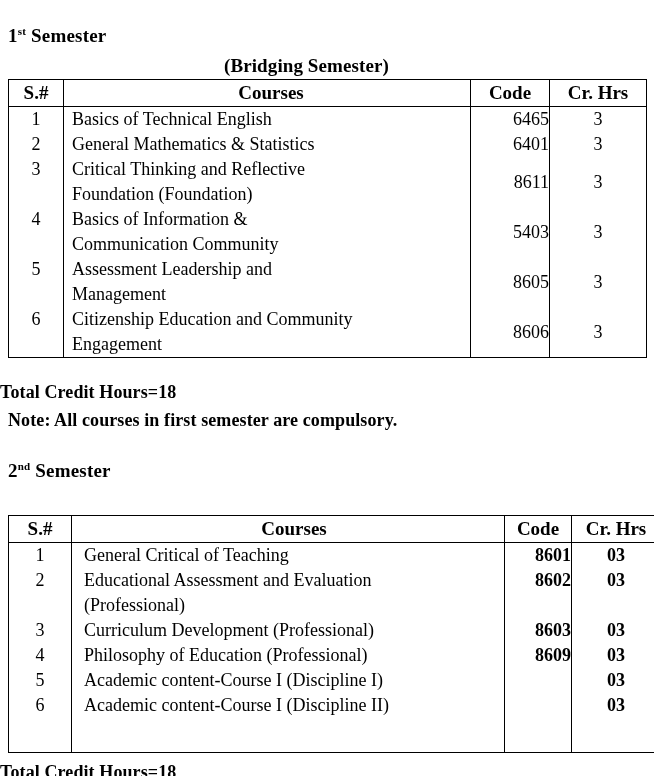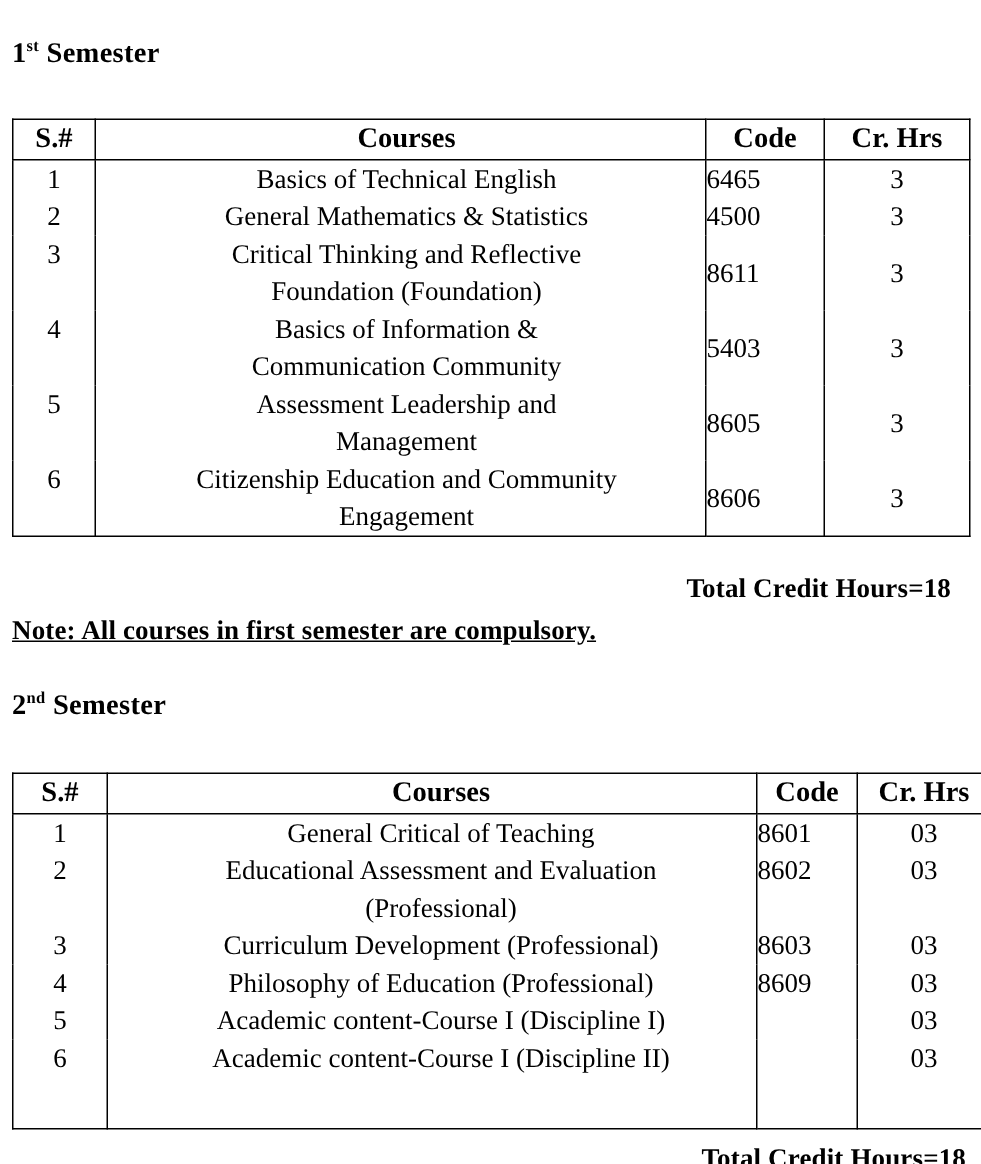--- a/index.html
+++ b/index.html
@@ -53,21 +53,20 @@
     font-size: 18px;
     font-weight: bold;
     white-space: nowrap;
     letter-spacing: 0.1px;
   }
 
   .total-line {
     position: absolute;
     font-size: 18px;
     font-weight: bold;
-    text-align: right;
     white-space: nowrap;
     letter-spacing: 0.1px;
   }
 
   
   table.grid {
     position: absolute;
     border-collapse: collapse;
     table-layout: fixed;
     font-size: 18px;
@@ -87,22 +86,22 @@
     text-align: center;
     font-size: 19px;
     height: 26px;
     line-height: 26px;
   }
   table.grid tr.last td {
     border-bottom: 1.5px solid #000;
   }
 
   .c-sn   { text-align: center; }
-  .c-name { text-align: center; padding-left: 8px !important; }
-  .c-code { text-align: left; }
+  .c-name { text-align: left; padding-left: 8px !important; }
+  .c-code { text-align: right; }
   .c-hrs  { text-align: center; }
 
   .cell-line {
     display: block;
     line-height: 25px;
   }
 
   
   #table-semester-1 { left: 8px; top: 56px; width: 626px; }
   #table-semester-1 .c-sn   { width: 54px; }
@@ -110,36 +109,37 @@
   #table-semester-1 .c-code { width: 78px; }
   #table-semester-1 .c-hrs  { width: 96px; }
 
   
   #table-semester-2 { left: 8px; top: 492px; width: 636px; }
   #table-semester-2 .c-sn   { width: 62px; }
   #table-semester-2 .c-name { width: 420px; }
   #table-semester-2 .c-code { width: 66px; }
   #table-semester-2 .c-hrs  { width: 88px; }
   #table-semester-2 td.c-code,
-  #table-semester-2 td.c-hrs { vertical-align: top; }
+  #table-semester-2 td.c-hrs { vertical-align: top; font-weight: bold; }
   #table-semester-2 td { vertical-align: top; }
   #table-semester-2 .c-name { padding-left: 12px !important; }
 
   .filler-row td { height: 34px; }
 </style>
 </head>
 <body>
 
 <div class="page">
 
   <div class="sem-heading" style="top: 2px;">
     <span>1</span><sup>st</sup>
     <span>Semester</span>
   </div>
 
+  <div class="subtitle" style="top: 32px; left: 224px;">(Bridging Semester)</div>
 
   <table class="grid" id="table-semester-1">
     <tbody>
         <tr class="hdr">
       <th class="c-sn">S.#</th>
       <th class="c-name">Courses</th>
       <th class="c-code">Code</th>
       <th class="c-hrs">Cr. Hrs</th>
     </tr>
 
@@ -150,21 +150,21 @@
       </td>
       <td class="c-code">6465</td>
       <td class="c-hrs">3</td>
     </tr>
 
     <tr>
       <td class="c-sn">2</td>
       <td class="c-name">
         <span class="cell-line">General Mathematics &amp; Statistics</span>
       </td>
-      <td class="c-code">4500</td>
+      <td class="c-code">6401</td>
       <td class="c-hrs">3</td>
     </tr>
 
     <tr>
       <td class="c-sn" style="vertical-align:top;">
             <span class="cell-line">3</span>
           </td>
       <td class="c-name">
         <span class="cell-line">Critical Thinking and Reflective</span>
         <span class="cell-line">Foundation (Foundation)</span>
@@ -206,21 +206,21 @@
         <span class="cell-line">Engagement</span>
       </td>
       <td class="c-code">8606</td>
       <td class="c-hrs">3</td>
     </tr>
   </tbody>
     </table>
 
   <div class="total-line" style="top: 359px; left: 0; width: 634px;">Total Credit Hours=18</div>
 
-  <div class="note-line" style="top: 387px; text-decoration: underline;">Note: All courses in first semester are compulsory.</div>
+  <div class="note-line" style="top: 387px;">Note: All courses in first semester are compulsory.</div>
 
   <div class="sem-heading" style="top: 437px;">
     <span>2</span><sup>nd</sup>
     <span>Semester</span>
   </div>
 
 
   <table class="grid" id="table-semester-2">
     <tbody>
         <tr class="hdr">

